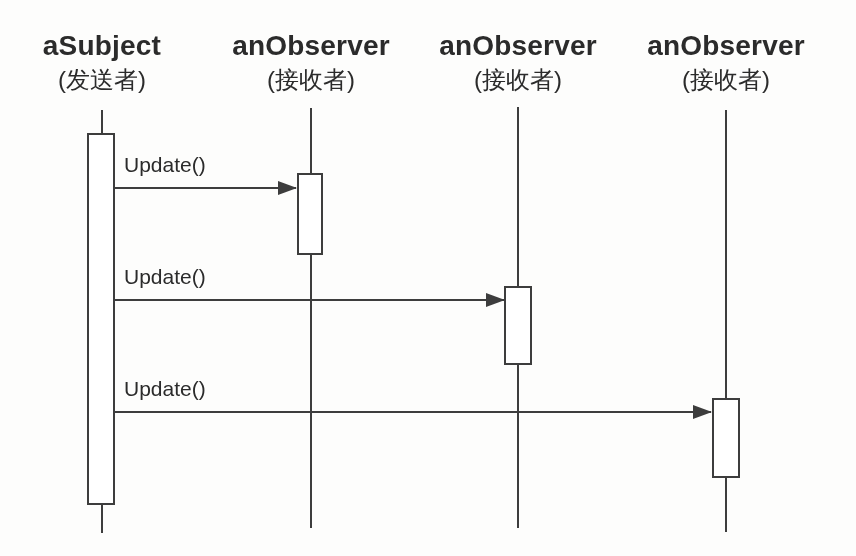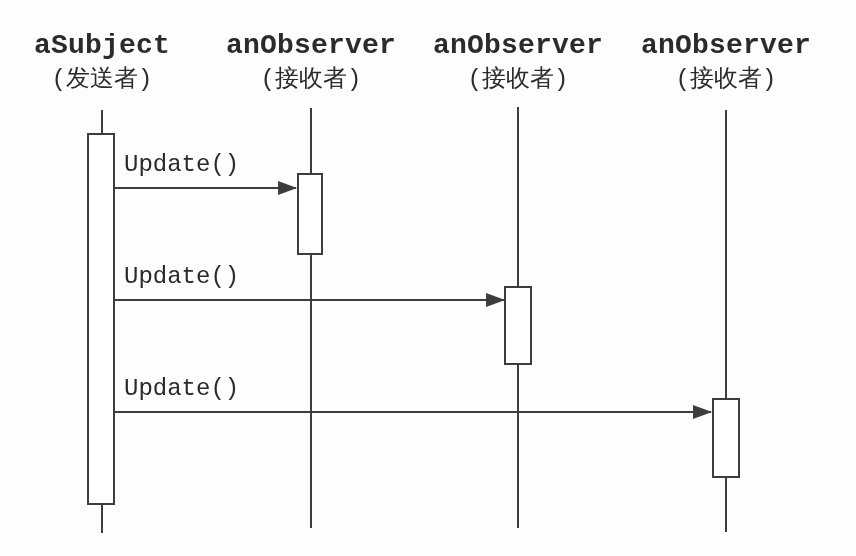--- a/index.html
+++ b/index.html
@@ -6,21 +6,21 @@
     margin: 0;
     padding: 0;
     background: #ffffff;
   }
   #canvas {
     position: relative;
     width: 856px;
     height: 556px;
     background: #fdfdfc;
     overflow: hidden;
-    font-family: Liberation Mono, monospace;
+    font-family: Liberation Sans, sans-serif;
     color: #262626;
   }
 
   
   .actor-header {
     position: absolute;
     top: 30px;
     width: 220px;
     text-align: center;
   }
@@ -77,21 +77,21 @@
     z-index: 2;
   }
   #msg-0 { top: 152px; width: 182px; }
   #msg-1 { top: 264px; width: 390px; }
   #msg-2 { top: 376px; width: 597px; }
 
   .msg-label {
     position: absolute;
     left: 9px;
     top: 0;
-    font-size: 24px;
+    font-size: 21px;
     line-height: 25px;
     white-space: nowrap;
     color: #2b2b2b;
   }
   .msg-line {
     position: absolute;
     left: 0;
     right: 1px;
     bottom: 6px;
     height: 2px;

